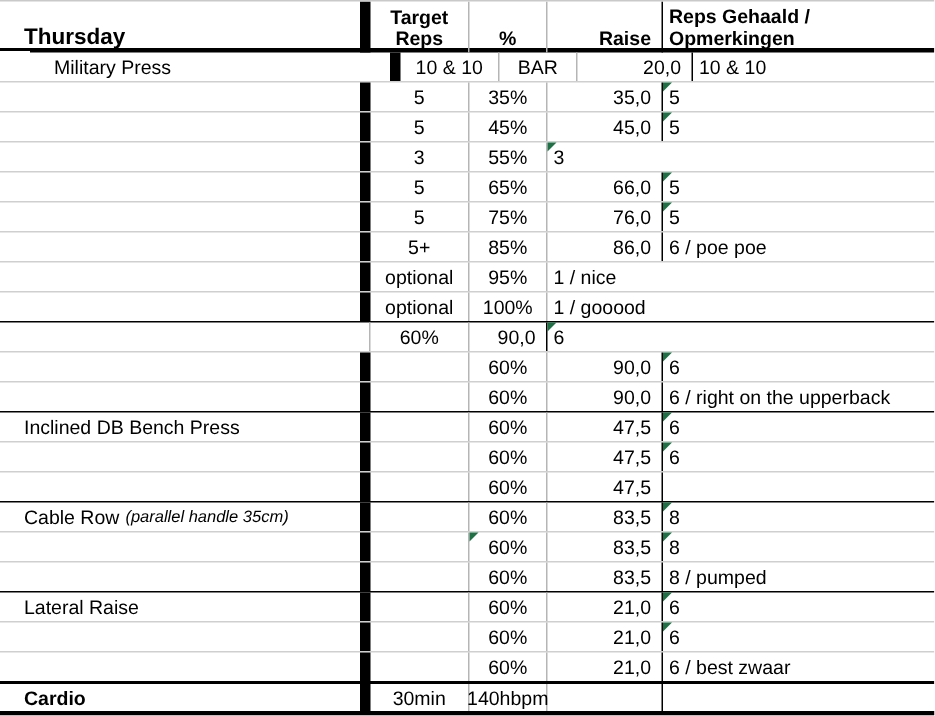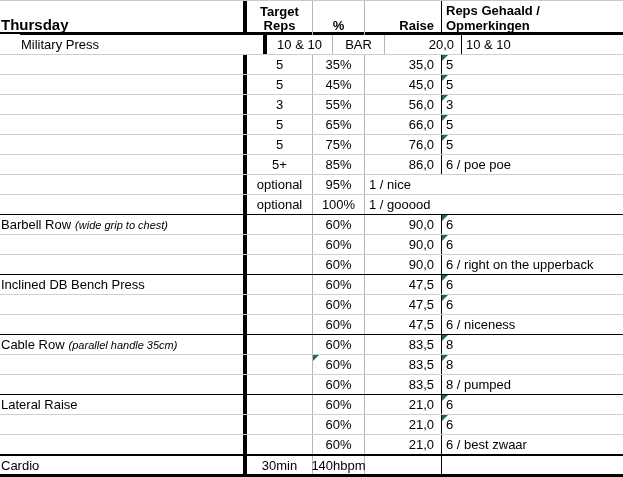--- a/index.html
+++ b/index.html
@@ -32,34 +32,34 @@
   }
 
   .cell{
     position:relative;
     display:flex;
     align-items:center;
     font-size:13px;
     white-space:nowrap;
     overflow:visible;
   }
-  .c1{ padding-left:1px; border-right:4px solid #000000; }
+  .c1{ padding-left:16px; border-right:7px solid #000000; }
   .c2{ justify-content:center; border-right:1px solid #b5b5b5; }
   .c3{ justify-content:center; border-right:1px solid #b5b5b5; }
   .c4{ justify-content:flex-end; padding-right:7px; border-right:1px solid #000; }
   .c5{ padding-left:4px; }
 
   .header .cell{ align-items:flex-end; padding-bottom:2px; }
   .header .c1{ font-size:15px; }
   .header .c2 span{ width:100%; text-align:center; line-height:14px; white-space:normal; }
   .header .c5{ align-items:flex-start; padding-top:2px; }
   .header .c5 span{ line-height:15px; white-space:normal; }
 
   .ex-note{ font-style:italic; font-size:11px; margin-left:4px; }
-  .cardio .ex-name{ font-weight:normal; }
+  .cardio .ex-name{ font-weight:bold; }
 
   .tri{
     position:absolute; top:0; left:0;
     width:0; height:0;
     border-top:6px solid #1e7145;
     border-right:6px solid transparent;
   }
 </style>
 </head>
 <body>
@@ -150,23 +150,20 @@
       <span class="ex-name"></span>
       <span class="ex-note"></span>
     </div>
     <div class="cell c2">
       <span class="target-val">3</span>
     </div>
     <div class="cell c3">
 
       <span class="percent-val">55%</span>
     </div>
-    <div class="cell c4">
-      <span class="weight-val">56,0</span>
-    </div>
     <div class="cell c5">
       <span class="tri"></span>
       <span class="result-val">3</span>
     </div>
   </div>
       <div class="row">
     <div class="cell c1">
       <span class="ex-name"></span>
       <span class="ex-note"></span>
     </div>
@@ -253,24 +250,20 @@
     <div class="cell c3">
 
       <span class="percent-val">100%</span>
     </div>
     <div class="cell c5">
 
       <span class="result-val">1 / gooood</span>
     </div>
   </div>
       <div class="row group-start">
-    <div class="cell c1">
-      <span class="ex-name">Barbell Row</span>
-      <span class="ex-note">(wide grip to chest)</span>
-    </div>
     <div class="cell c2">
       <span class="target-val"></span>
     </div>
     <div class="cell c3">
 
       <span class="percent-val">60%</span>
     </div>
     <div class="cell c4">
       <span class="weight-val">90,0</span>
     </div>
@@ -366,24 +359,20 @@
     </div>
     <div class="cell c2">
       <span class="target-val"></span>
     </div>
     <div class="cell c3">
 
       <span class="percent-val">60%</span>
     </div>
     <div class="cell c4">
       <span class="weight-val">47,5</span>
-    </div>
-    <div class="cell c5">
-
-      <span class="result-val">6 / niceness</span>
     </div>
   </div>
       <div class="row group-start">
     <div class="cell c1">
       <span class="ex-name">Cable Row</span>
       <span class="ex-note">(parallel handle 35cm)</span>
     </div>
     <div class="cell c2">
       <span class="target-val"></span>
     </div>

